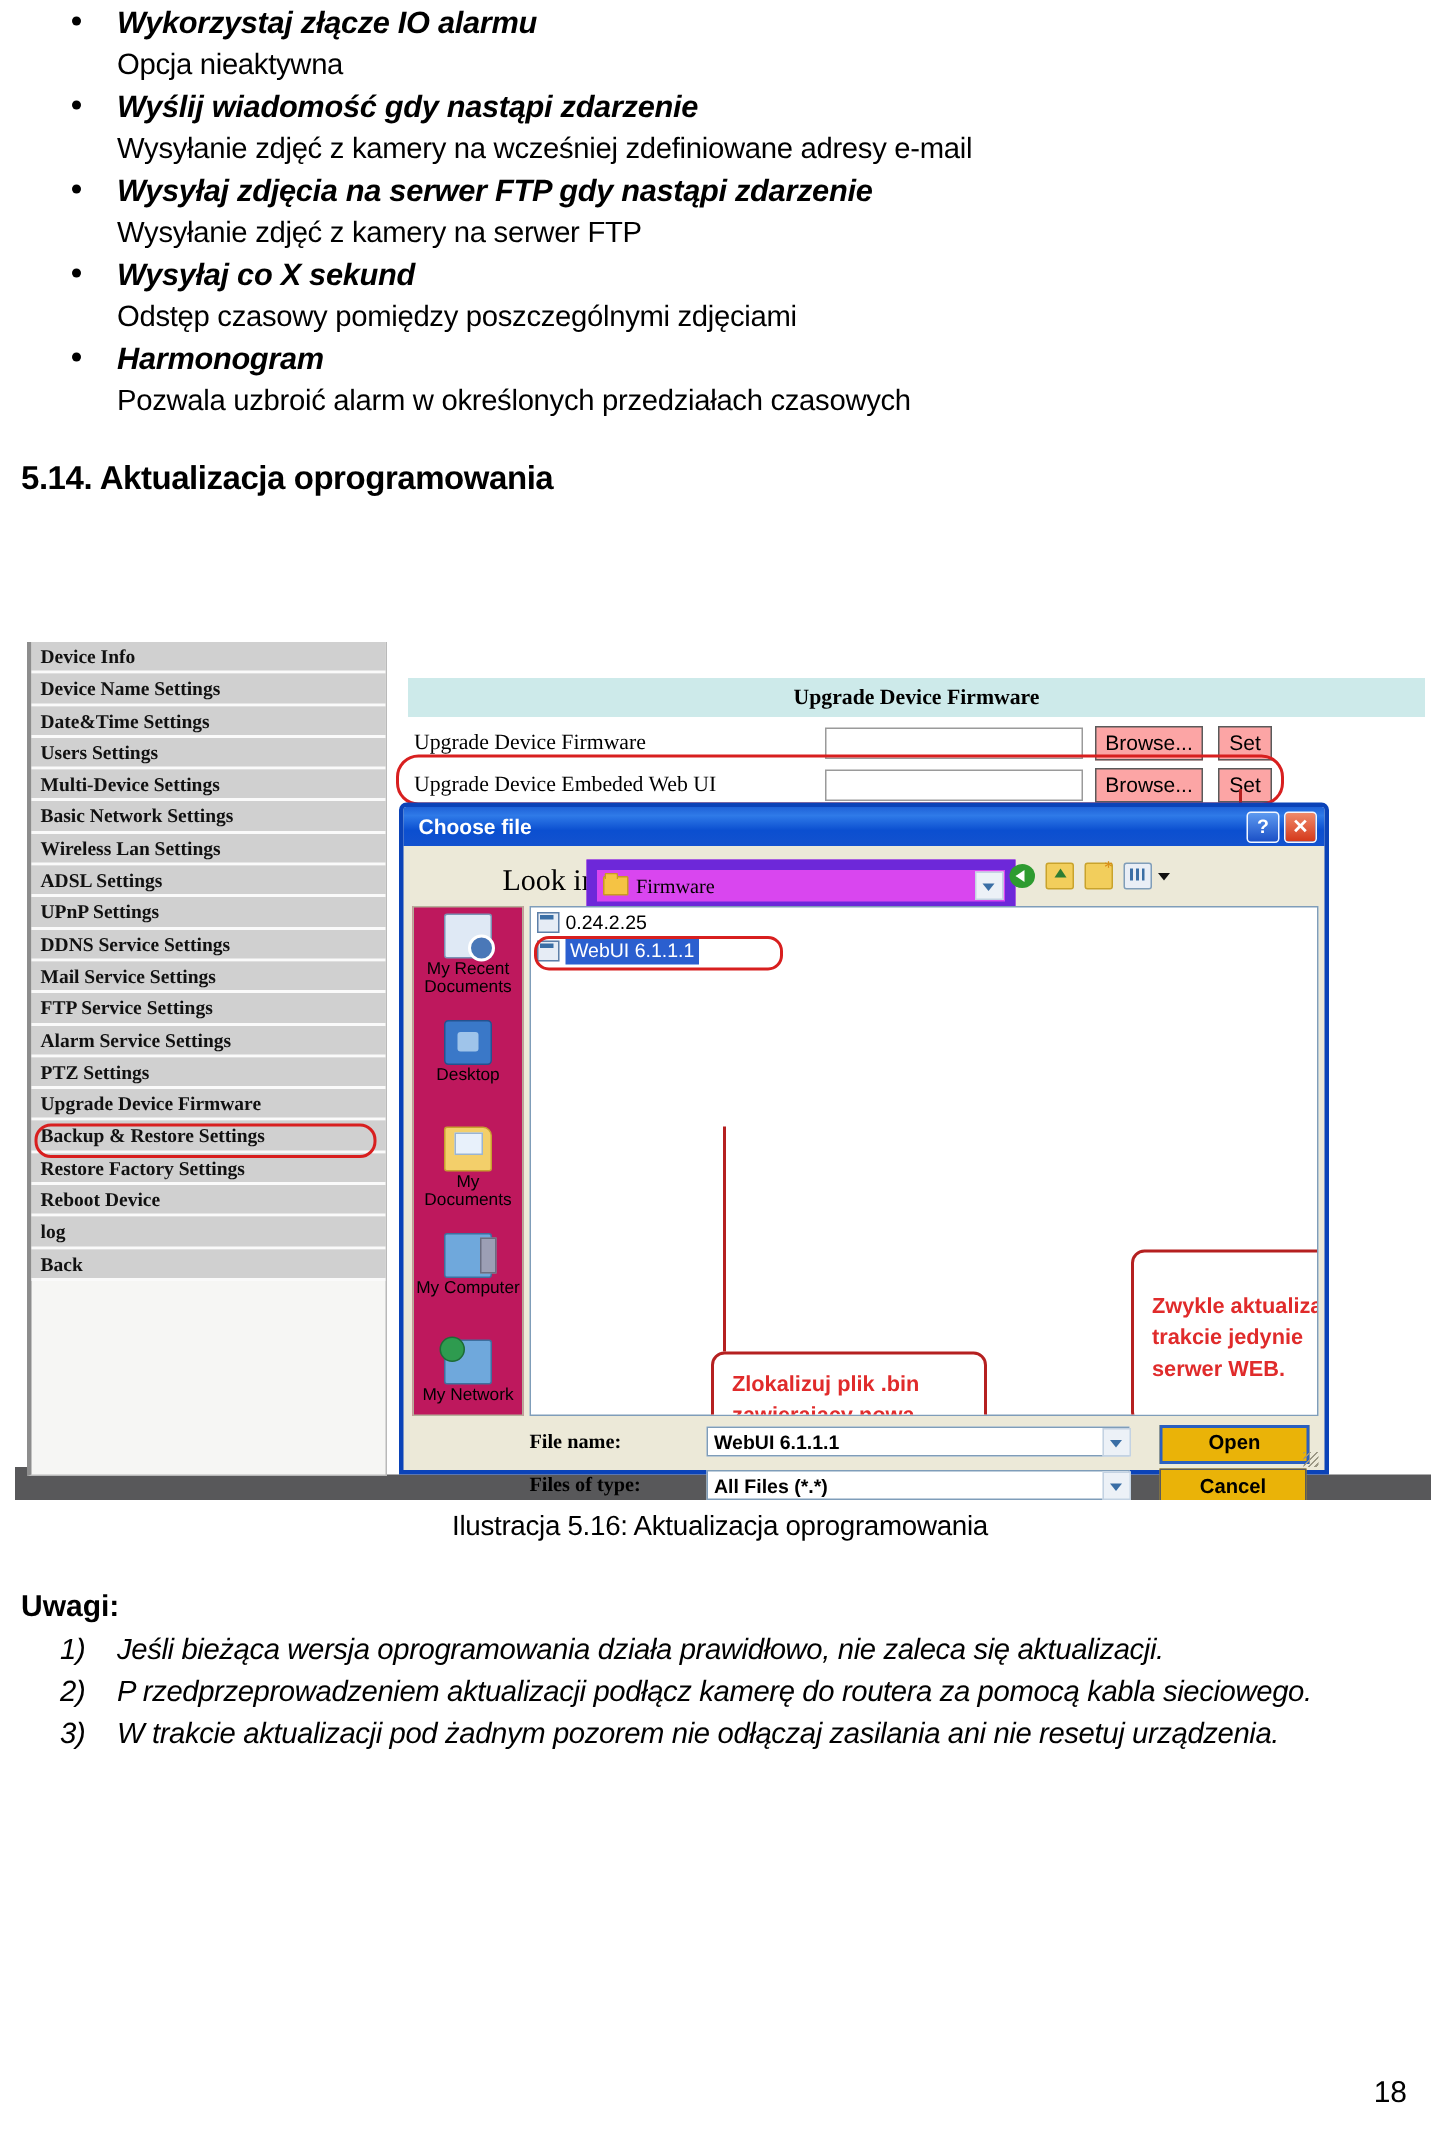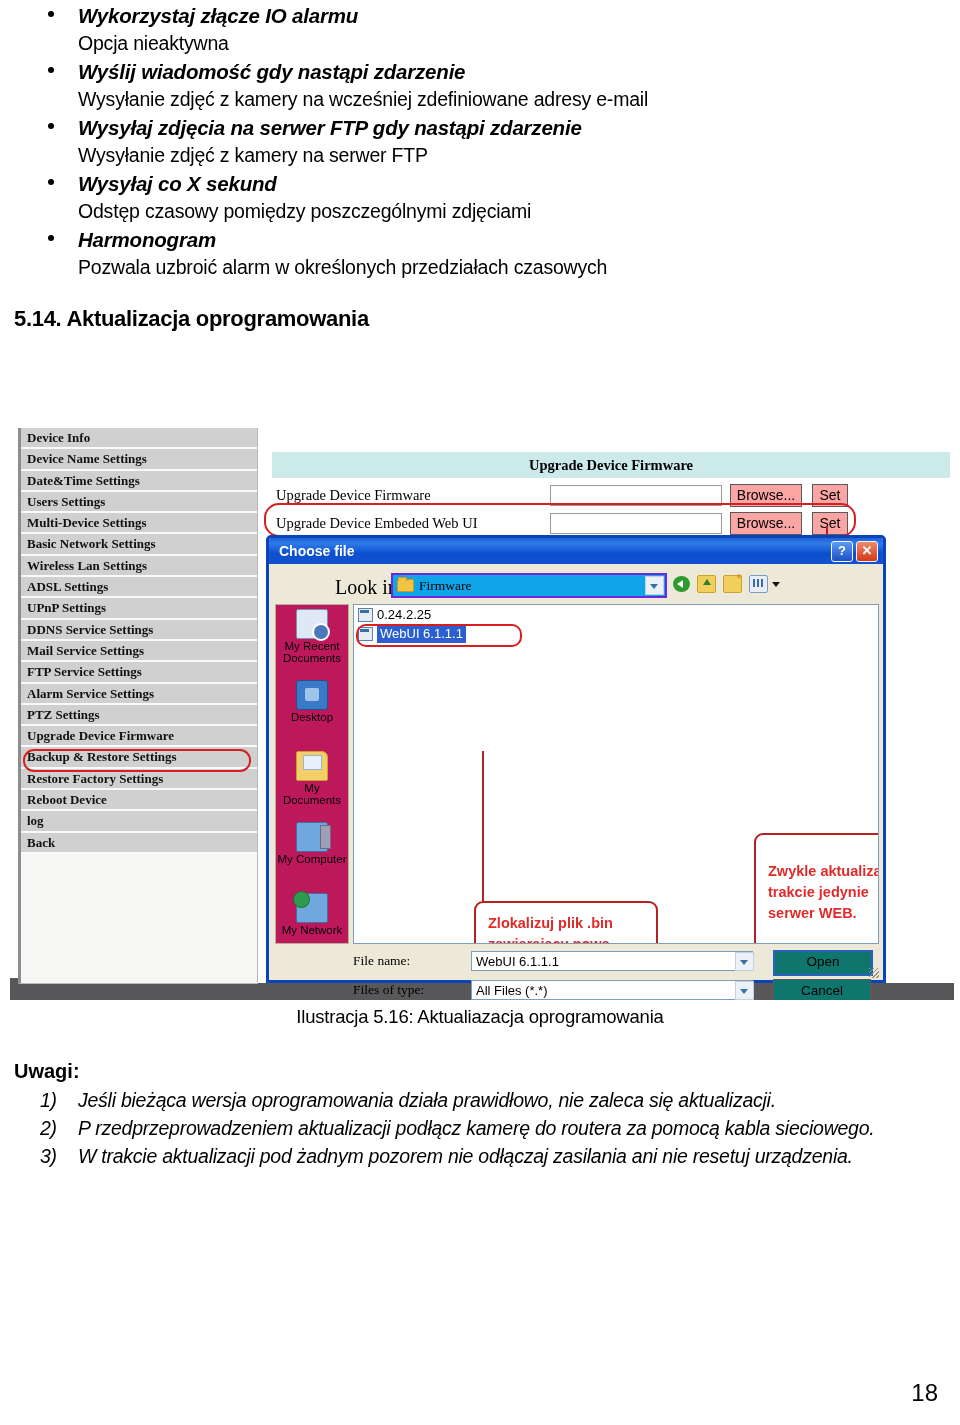--- a/index.html
+++ b/index.html
@@ -109,21 +109,21 @@
     font-family:"Liberation Sans", sans-serif;font-weight:bold;font-size:13px;
     color:#fff;text-align:center;line-height:18px;
   }
   .cap.help{background:linear-gradient(to bottom,#5e9af0,#1b50c6);}
   .cap.close{background:linear-gradient(to bottom,#f08a6a,#d4381a);}
 
   .lookin-row{position:absolute;left:0;top:30px;width:100%;height:34px;}
   .lookin-lbl{position:absolute;left:66px;top:8px;font-size:20px;}
   .lookin-box{
     position:absolute;left:122px;top:5px;width:272px;height:21px;
-    background:#0ea5e9;border:2px solid #6d28d9;
+    background:#d946ef;border:7px solid #6d28d9;
   }
   .folder-ic{
     position:absolute;left:4px;top:4px;width:15px;height:11px;background:#f5c344;
     border:1px solid #c99a23;border-radius:1px;
   }
   .folder-ic:before{
     content:"";position:absolute;left:0;top:-3px;width:7px;height:3px;
     background:#f5c344;border:1px solid #c99a23;border-bottom:none;border-radius:1px 1px 0 0;
   }
   .lookin-txt{position:absolute;left:26px;top:2px;font-size:13.5px;line-height:17px;}
@@ -185,47 +185,47 @@
     position:absolute;border:2.2px solid #b52020;border-radius:9px;background:#fff;
     font-family:"Liberation Sans", sans-serif;color:#e02b2b;font-weight:bold;
   }
   .callout .ct{padding:10px 12px;font-size:14.5px;line-height:21px;}
   .co-left{left:120px;top:296px;width:180px;height:178px;}
   .co-right{left:400px;top:228px;width:200px;height:113px;}
   .co-right .ct{padding-top:26px;}
   .leader-file{position:absolute;left:128px;top:146px;width:2.2px;height:150px;background:#b52020;}
 
   .bottom-rows{position:absolute;left:84px;top:412px;width:524px;}
-  .brow{position:relative;height:25px;margin-bottom:4px;}
+  .brow{position:relative;height:25px;margin-bottom:4px;font-weight:bold;}
   .brow .bl{position:absolute;left:0;top:3px;font-size:13.5px;}
   .brow .bx{
     position:absolute;left:118px;top:1px;width:282px;height:20px;
     background:#fff;border:1px solid #7f9db9;font-size:13px;line-height:19px;padding-left:4px;
     font-family:"Liberation Sans", sans-serif;box-sizing:border-box;
   }
   .brow .bbtn{
     position:absolute;left:420px;top:0;width:96px;height:22px;line-height:21px;text-align:center;
-    background:#0f766e;border:1px solid #5b5b5b;font-size:13.5px;
+    background:#eab308;border:1px solid #5b5b5b;font-size:13.5px;
     font-family:"Liberation Sans", sans-serif;
   }
   .brow .bbtn.def{border:2px solid #2a5fc0;line-height:19px;}
   .grip{position:absolute;right:4px;bottom:2px;width:10px;height:10px;
     background:repeating-linear-gradient(135deg,#9a9684 0 1px,transparent 1px 3px);}
 
   
   .caption{
     position:absolute;left:0;top:1006px;width:960px;text-align:center;
     font-size:18.5px;letter-spacing:-0.2px;
   }
   .uwagi{position:absolute;left:14px;top:1060px;font-size:20px;font-weight:bold;}
   .notes{position:absolute;left:40px;top:1086px;width:900px;}
   .note{position:relative;padding-left:38px;font-style:italic;font-size:19.5px;
     line-height:28px;letter-spacing:-0.25px;margin-bottom:0px;}
   .note .num{position:absolute;left:0;top:0;font-style:italic;}
-  .pageno{position:absolute;right:22px;bottom:18px;font-size:24px;text-align:right;}
+  .pageno{position:absolute;right:22px;bottom:18px;font-size:20px;text-align:right;}
 </style>
 </head>
 <body>
 
 <div class="page">
 
   <div class="bullets">
     <div class="bullet-row">
       <span class="dot"></span>
       <div class="b-title">Wykorzystaj złącze IO alarmu</div>
@@ -391,21 +391,21 @@
             <span class="bx">All Files (*.*)</span>
             <span class="combo-arrow" style="left:382px;top:2px;"></span>
             <span class="bbtn">Cancel</span>
           </div>
         </div>
         <span class="grip"></span>
       </div>
     </div>
   </div>
 
-  <div class="caption">Ilustracja 5.16: Aktualiazacja oprogramowania</div>
+  <div class="caption">Ilustracja 5.16: Aktualizacja oprogramowania</div>
 
   <div class="uwagi">Uwagi:</div>
   <div class="notes">
     <div class="note">
       <span class="num">1)</span>
       <span>Jeśli bieżąca wersja oprogramowania działa prawidłowo, nie zaleca się aktualizacji.</span>
     </div>
     <div class="note">
       <span class="num">2)</span>
       <span>P rzedprzeprowadzeniem aktualizacji podłącz kamerę do routera za pomocą kabla  sieciowego.</span>

